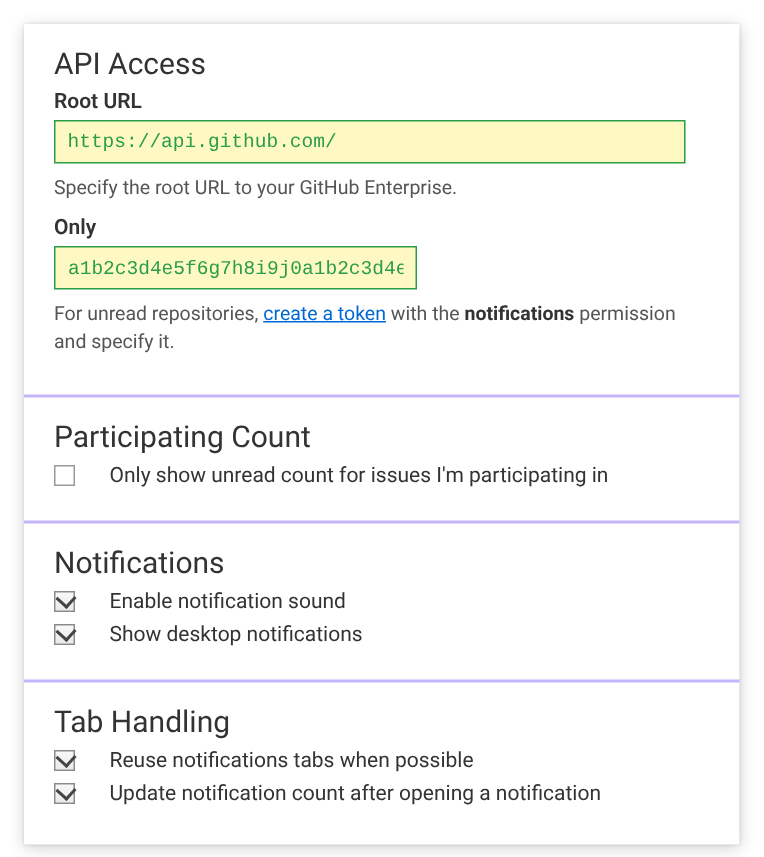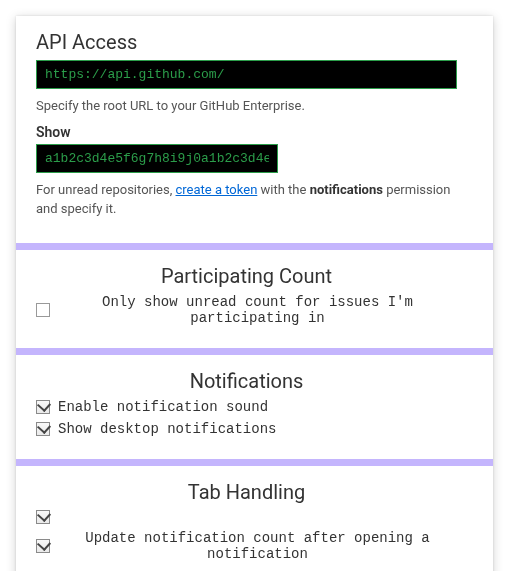--- a/index.html
+++ b/index.html
@@ -16,22 +16,21 @@
   .panel {
     width: 477px;
     background: #fff;
     box-shadow: 0 2px 10px rgba(0,0,0,0.18), 0 0 2px rgba(0,0,0,0.12);
     padding: 0;
   }
   .section {
     padding: 14px 36px 16px 20px;
   }
   .section + .section {
-    border-top: 7px solid #c4b5fd;
-    text-align: center;
+    border-top: 2px solid #c4b5fd;
   }
   .section-title {
     font-size: 20px;
     font-weight: 400;
     color: #333;
     margin: 0 0 6px 0;
   }
   .field-label {
     font-weight: 600;
     font-size: 14px;
@@ -40,44 +39,43 @@
     display: block;
   }
   .text-input {
     width: 100%;
     border: 1px solid #2b9d4a;
     padding: 6px 8px;
     font-family: Consolas, "Courier New", monospace;
     font-size: 13px;
     color: #2b9d4a;
     outline: none;
-    background: #000000;
+    background: #fef9c3;
   }
   .help-text {
     font-size: 13px;
     color: #555;
     margin: 8px 0 8px 0;
     line-height: 1.45;
   }
   .help-text a {
     color: #0067d6;
     text-decoration: underline;
     text-align: center;
   }
   .help-text strong {
     font-weight: 700;
     color: #333;
   }
   .checkbox-row {
     display: flex;
     align-items: center;
-    gap: 8px;
+    gap: 23px;
     margin: 6px 0;
     font-size: 14px;
-    font-family: Liberation Mono, monospace;
   }
   .chk {
     width: 14px;
     height: 14px;
     border: 1px solid #999;
     background: #fff;
     position: relative;
     flex-shrink: 0;
     display: inline-block;
   }
@@ -106,24 +104,25 @@
   }
 </style>
 </head>
 <body>
 
 <div class="panel">
 
   <div class="section">
     <div class="section-title">API Access</div>
 
+    <label class="field-label">Root URL</label>
     <input type="text" class="text-input" value="https://api.github.com/" style="">
     <div class="help-text">Specify the root URL to your GitHub Enterprise.</div>
 
-    <label class="field-label">Show</label>
+    <label class="field-label">Only</label>
     <input type="text" class="text-input" style="width: 242px;" value="a1b2c3d4e5f6g7h8i9j0a1b2c3d4e5f6g7">
 
     <div class="help-text">
       <span>For unread repositories, </span><a href="#">create a token</a><span> with the </span><strong>notifications</strong><span> permission and specify it.</span>
     </div>
 
   </div>
 
   <div class="section">
     <div class="section-title">Participating Count</div>
@@ -142,20 +141,21 @@
     <div class="checkbox-row">
       <span class="chk checked"></span>
       <span class="checkbox-label">Show desktop notifications</span>
     </div>
   </div>
 
   <div class="section">
     <div class="section-title">Tab Handling</div>
     <div class="checkbox-row">
       <span class="chk checked"></span>
+      <span class="checkbox-label">Reuse notifications tabs when possible</span>
     </div>
     <div class="checkbox-row">
       <span class="chk checked"></span>
       <span class="checkbox-label">Update notification count after opening a notification</span>
     </div>
   </div>
 
 </div>
 
 </body></html>

